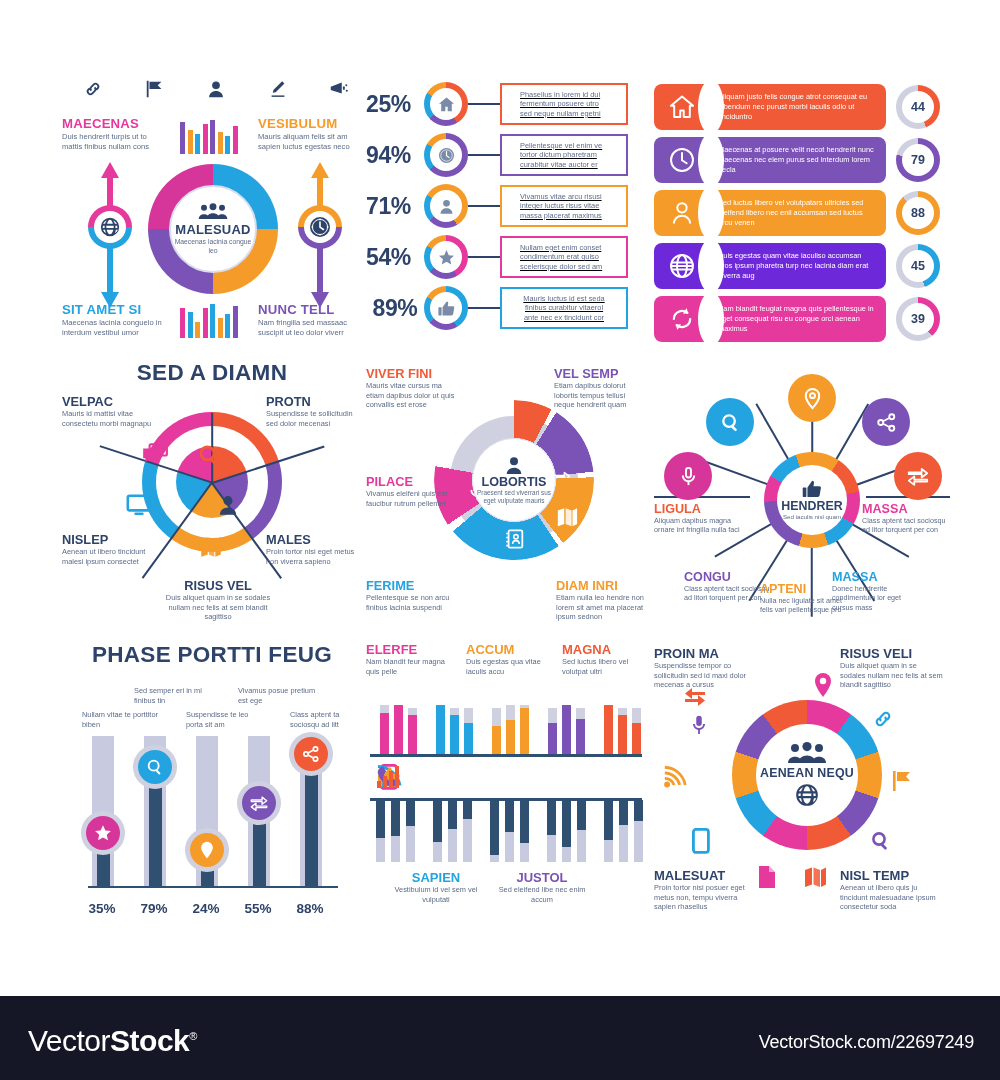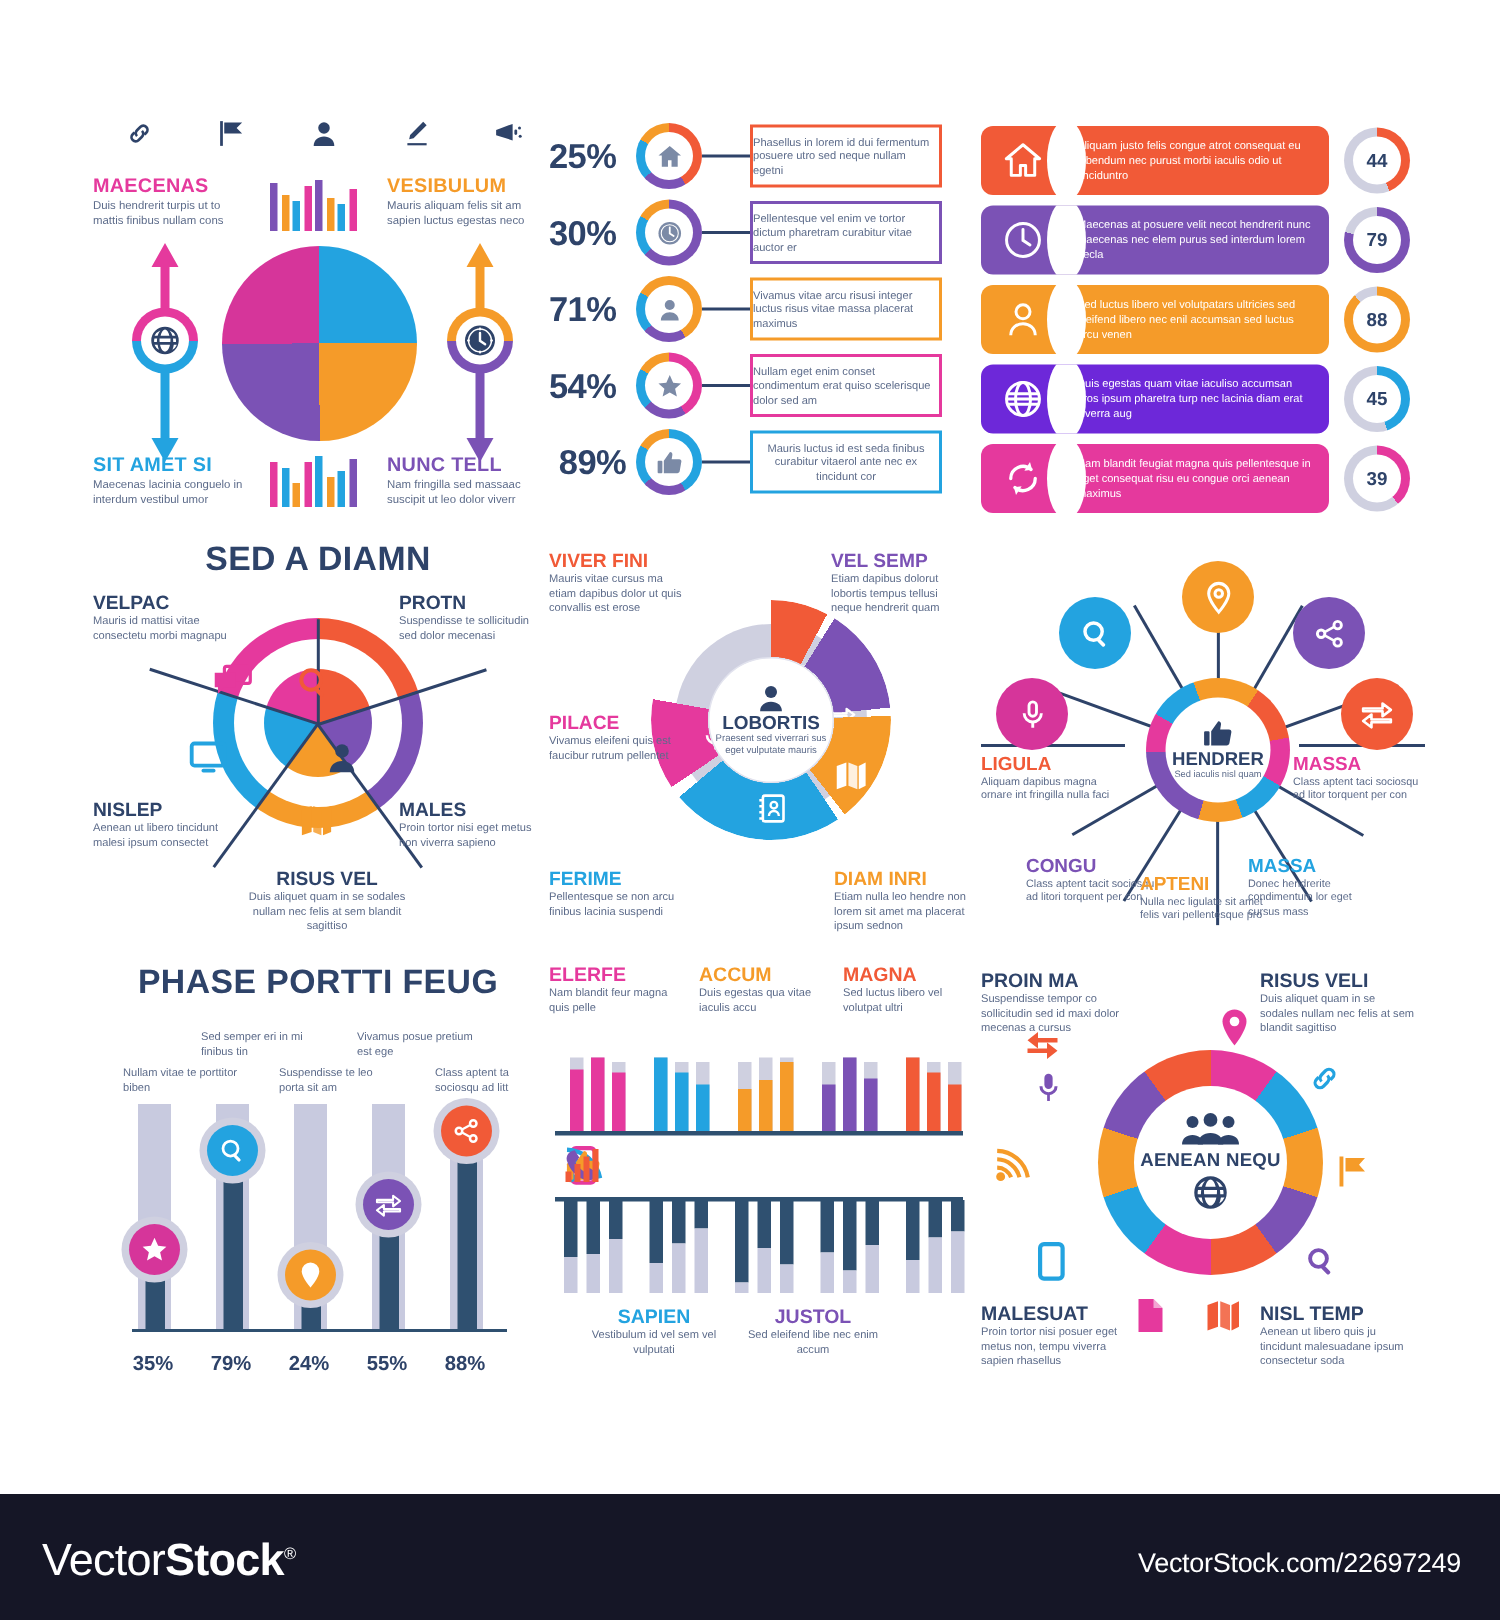--- a/index.html
+++ b/index.html
@@ -49,21 +49,21 @@
   .ac-left { left:18px; top:82px; }
   .ac-right { left:228px; top:82px; }
 
   
   .b2 { position:absolute; left:366px; top:82px; width:270px; }
   .prow { position:absolute; left:0; width:270px; height:44px; display:flex; align-items:center; }
   .prow .pct { width:58px; font-size:23px; font-weight:700; color:#2e4369; letter-spacing:-.4px; }
   .prow .ring2 { position:relative; width:44px; height:44px; border-radius:50%; flex:0 0 44px; }
   .prow .ring2 .inner2 { position:absolute; left:6px; top:6px; width:32px; height:32px; border-radius:50%; background:#fff; display:flex; align-items:center; justify-content:center; }
   .prow .conn { height:2px; background:#2e4369; width:32px; }
-  .prow .box { border:2px solid; width:128px; padding:5px 0; }
+  .prow .box { border:2px solid; width:128px; padding:5px 18px;text-decoration:underline; }
   .prow .box p { font-size:7.4px; line-height:9.6px; color:#5c6b8a; }
 
   
   .b3 { position:absolute; left:654px; top:84px; width:290px; }
   .brow { position:absolute; left:0; width:290px; height:46px; display:flex; align-items:center; }
   .brow .bar { position:relative; width:232px; height:46px; border-radius:8px; display:flex; align-items:center; overflow:hidden;}
   .brow .bar .ic { width:56px; display:flex; align-items:center; justify-content:center; }
   .brow .bar .notch { position:absolute; left:44px; top:-4px; width:26px; height:54px; border-radius:50%/50%; background:#fff; }
   .brow .bar .txt { position:relative; margin-left:8px; width:158px; }
   .brow .bar .txt p { font-size:7.4px; line-height:9.8px; color:#fff; }
@@ -214,20 +214,32 @@
         <i style="height: 30px; background: rgb(229, 57, 157);"></i>
         <i style="height: 34px; background: rgb(35, 163, 224);"></i>
         <i style="height: 20px; background: rgb(245, 155, 41);"></i>
         <i style="height: 24px; background: rgb(35, 163, 224);"></i>
         <i style="height: 32px; background: rgb(123, 82, 181);"></i>
       </div>
 
     <div class="donut-wrap">
       <div style="position:absolute;inset:0;border-radius:50%;
         background:conic-gradient(#23a3e0 0deg 90deg,#f59b29 90deg 180deg,#7b52b5 180deg 270deg,#d6359a 270deg 360deg);"></div>
+      <div class="hole">
+        <svg width="30" height="17" viewBox="0 0 40 22" fill="#2e4369">
+          <circle cx="8" cy="6" r="4"></circle>
+            <path d="M1 21c0-4 3-6.3 7-6.3S15 17 15 21z"></path>
+          <circle cx="32" cy="6" r="4"></circle>
+            <path d="M25 21c0-4 3-6.3 7-6.3S39 17 39 21z"></path>
+          <circle cx="20" cy="4.6" r="4.6"></circle>
+            <path d="M11.5 21c0-4.8 3.8-7.6 8.5-7.6s8.5 2.8 8.5 7.6z"></path>
+        </svg>
+        <div class="ttl">MALESUAD</div>
+        <div class="sub">Maecenas lacinia congue leo</div>
+      </div>
     </div>
 
     <div class="arrowcol ac-left">
       <svg width="60" height="150" viewBox="0 0 60 150">
         <path d="M30 2 L39 18 H33 V67 H27 V18 H21 Z" fill="#e5399d"></path>
         <path d="M30 148 L21 132 H27 V83 H33 V132 H39 Z" fill="#23a3e0"></path>
       </svg>
       <div class="ring" style="background:linear-gradient(to bottom,#e5399d 50%,#23a3e0 50%);">
         <div class="inner">
           <svg width="22" height="22" viewBox="0 0 24 24" fill="#2e4369">
@@ -267,21 +279,21 @@
               <path d="M12 3 2.5 11h2.8v9.5h5.2v-5.6h3v5.6h5.2V11h2.8z" fill="#7b8aa6"></path>
             </svg>
           </div>
         </div>
         <div class="conn"></div>
         <div class="box" style="border-color:#f15a37;">
           <p>Phasellus in lorem id dui fermentum posuere utro sed neque nullam egetni</p>
         </div>
       </div>
       <div class="prow" style="top: 51px;">
-        <div class="pct">30%</div>
+        <div class="pct">94%</div>
         <div class="ring2" style="background:conic-gradient(#7b52b5 0deg 150deg,#7b52b5 150deg 228deg,#23a3e0 228deg 300deg,#f59b29 300deg 360deg);">
           <div class="inner2">
             <svg width="19" height="19" viewBox="0 0 24 24">
               <circle cx="12" cy="12" r="9.5" fill="#7b8aa6"></circle>
               <circle cx="12" cy="12" r="7.2" fill="none" stroke="#fff" stroke-width=".9"></circle>
               <path d="M12 7v5.2l3.3 2.2" stroke="#fff" stroke-width="1.5" fill="none" stroke-linecap="round"></path>
             </svg>
           </div>
         </div>
         <div class="conn"></div>

